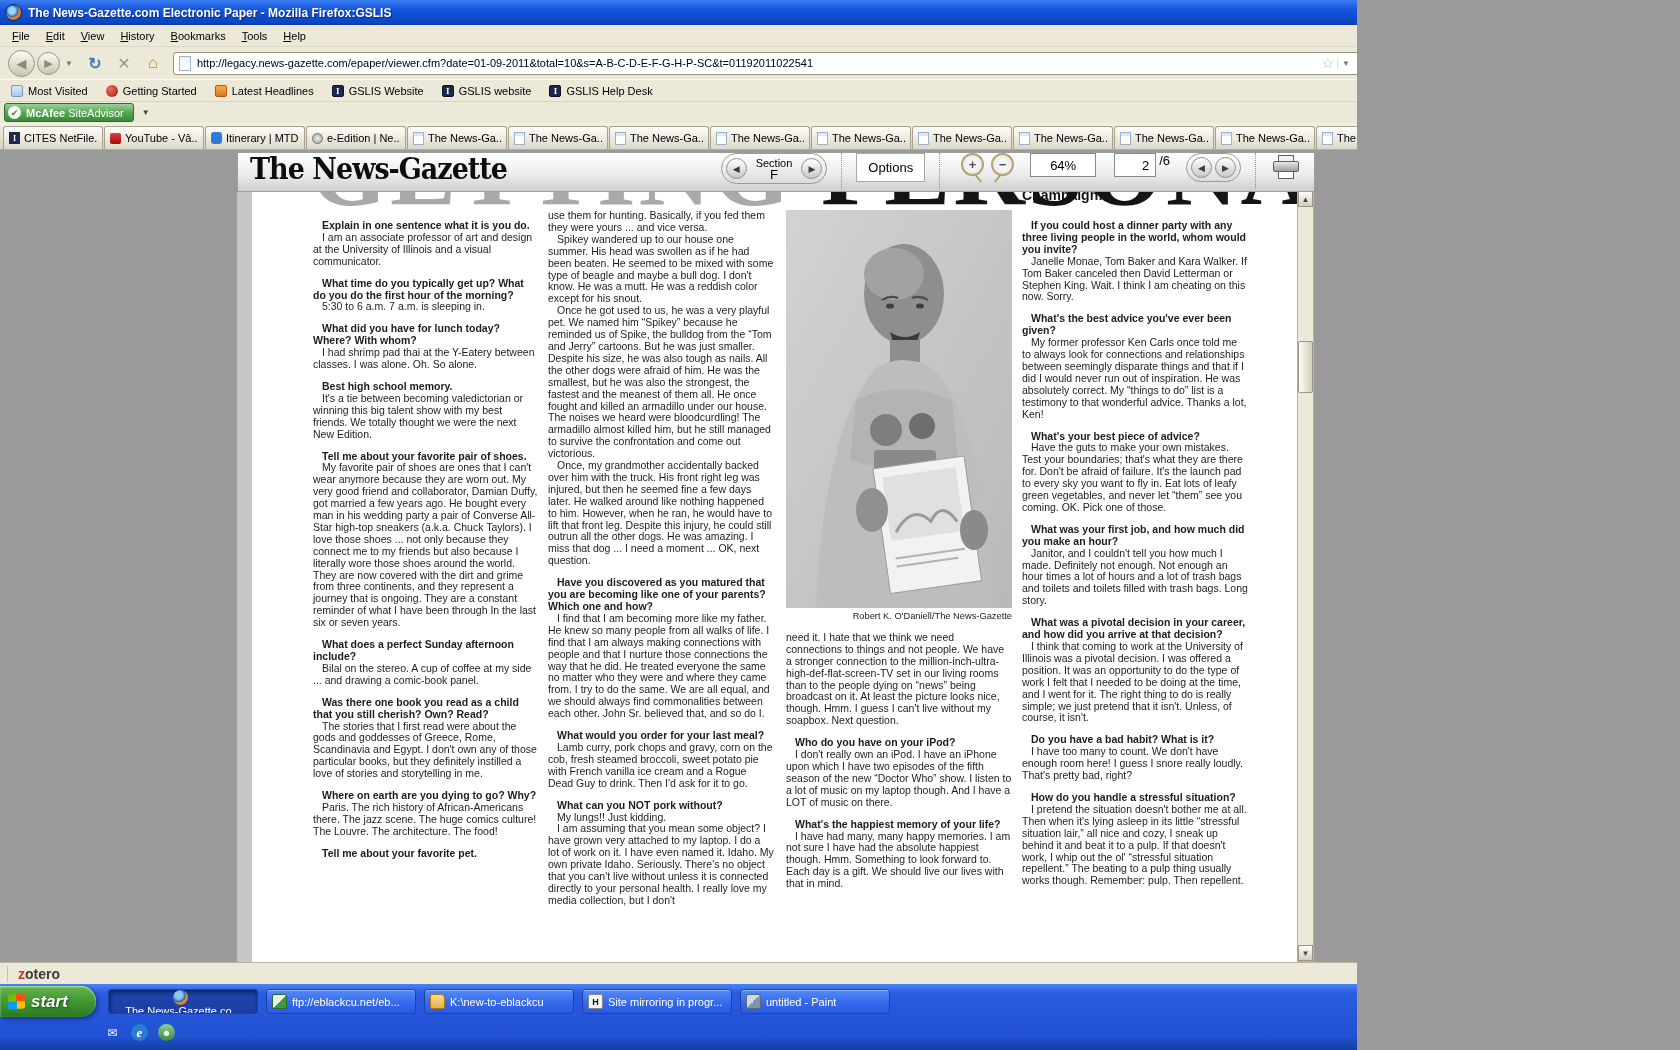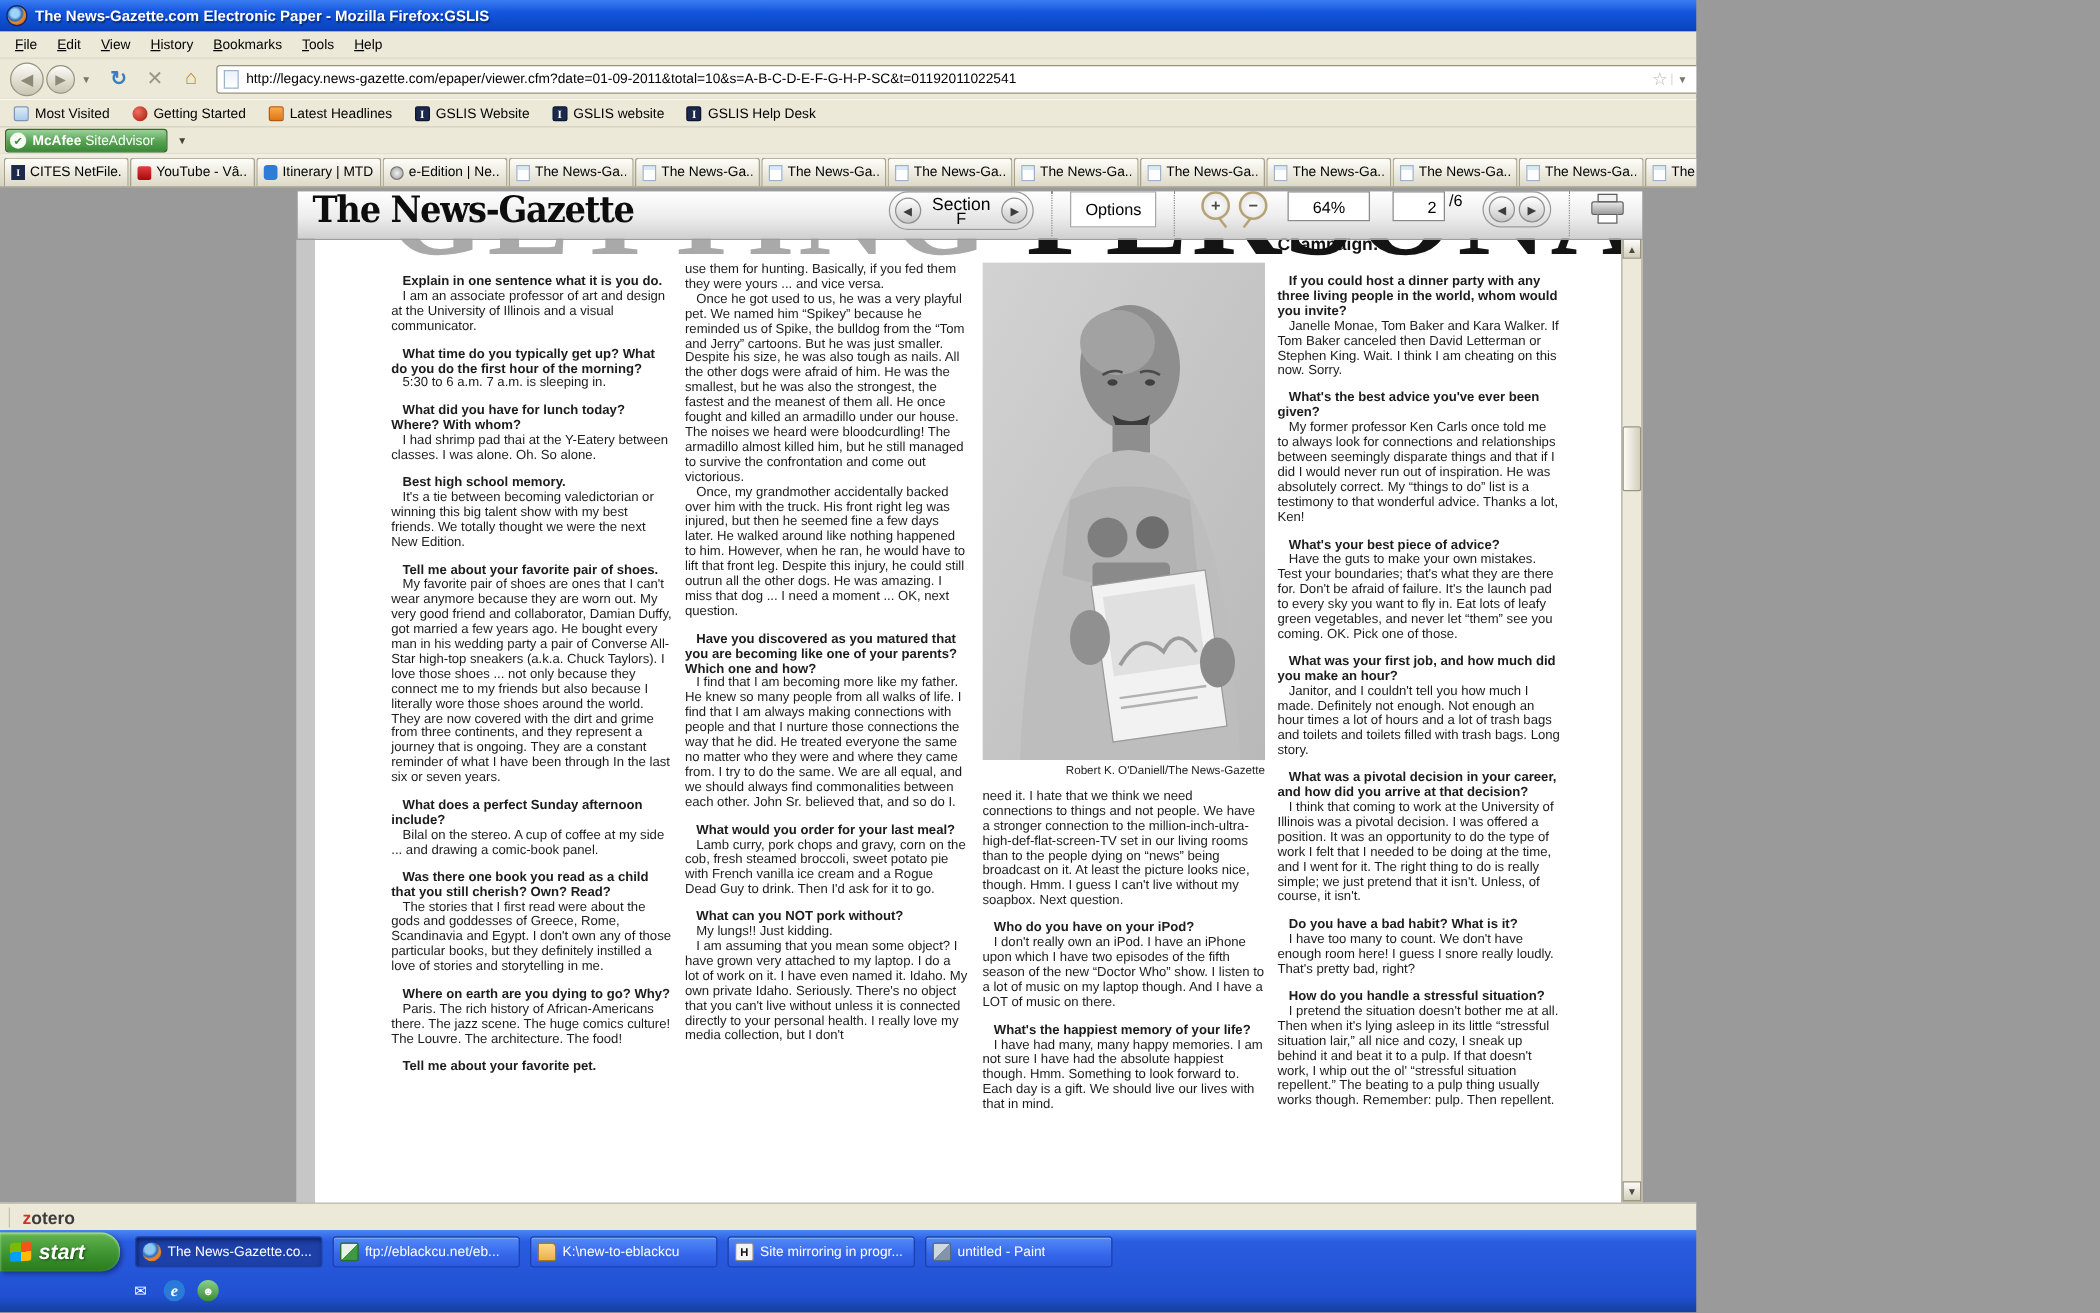--- a/index.html
+++ b/index.html
@@ -110,21 +110,21 @@
     display:flex;align-items:flex-start}
   .ng-logo{font-family:"DejaVu Serif",serif;font-weight:bold;font-size:27px;letter-spacing:-1px;
     color:#0d0d0d;margin-left:12px;white-space:nowrap;transform:scaleY(1.08)}
   .vt-spacer{flex:1}
   .section-ctl{height:31px;border:1px solid #9a9a9a;border-radius:16px;
     background:linear-gradient(#ffffff,#dcdcdc);display:flex;align-items:center;padding:0 4px}
   .round-btn{width:21px;height:21px;border-radius:50%;border:1px solid #8f8f8f;flex:none;
     background:linear-gradient(#ffffff,#c8c8c8);color:#3c3c3c;font-size:9px;
     display:flex;align-items:center;justify-content:center}
   .sc-label{display:flex;flex-direction:column;align-items:center;padding:0 9px;line-height:12px}
-  .sc-word{font-size:14px}.sc-letter{font-size:13px}
+  .sc-word{font-size:11px}.sc-letter{font-size:13px}
   .vsep{width:0;height:36px;border-left:1px dotted #8f8f8f;margin:0 14px}
   .options-btn{height:29px;background:#fff;border:1px solid #a8a8a8;font-size:13px;
     display:flex;align-items:center;padding:0 11px}
   .zoom-btn{width:23px;height:23px;border-radius:50%;border:2px solid #b5a276;flex:none;
     background:radial-gradient(#ffffff,#e2e2e2);color:#4c4c4c;font-size:13px;font-weight:bold;
     display:flex;align-items:center;justify-content:center;position:relative;margin-left:7px}
   .zoom-btn .handle{position:absolute;width:2px;height:10px;background:#b5a276;bottom:-9px;
     left:14px;transform:rotate(-38deg)}
   .zoom-btn.out .handle{left:4px;transform:rotate(38deg)}
   .zoom-box{width:66px;height:24px;background:#fff;border:1px solid #8a8a8a;font-size:13px;
@@ -423,20 +423,21 @@
         <p class="q">What does a perfect Sunday afternoon include?</p>
         <p class="a">Bilal on the stereo. A cup of coffee at my side ... and drawing a comic-book panel.</p>
         <p class="q">Was there one book you read as a child that you still cherish? Own? Read?</p>
         <p class="a">The stories that I first read were about the gods and goddesses of Greece, Rome, Scandinavia and Egypt. I don't own any of those particular books, but they definitely instilled a love of stories and storytelling in me.</p>
         <p class="q">Where on earth are you dying to go? Why?</p>
         <p class="a">Paris. The rich history of African-Americans there. The jazz scene. The huge comics culture! The Louvre. The architecture. The food!</p>
         <p class="q">Tell me about your favorite pet.</p>
       </div>
       <div class="col" style="left: 296px;">
         <p class="p">use them for hunting. Basically, if you fed them they were yours ... and vice versa.</p>
+        <p class="a">Spikey wandered up to our house one summer. His head was swollen as if he had been beaten. He seemed to be mixed with some type of beagle and maybe a bull dog. I don't know. He was a mutt. He was a reddish color except for his snout.</p>
         <p class="a">Once he got used to us, he was a very playful pet. We named him “Spikey” because he reminded us of Spike, the bulldog from the “Tom and Jerry” cartoons. But he was just smaller. Despite his size, he was also tough as nails. All the other dogs were afraid of him. He was the smallest, but he was also the strongest, the fastest and the meanest of them all. He once fought and killed an armadillo under our house. The noises we heard were bloodcurdling! The armadillo almost killed him, but he still managed to survive the confrontation and come out victorious.</p>
         <p class="a">Once, my grandmother accidentally backed over him with the truck. His front right leg was injured, but then he seemed fine a few days later. He walked around like nothing happened to him. However, when he ran, he would have to lift that front leg. Despite this injury, he could still outrun all the other dogs. He was amazing. I miss that dog ... I need a moment ... OK, next question.</p>
         <p class="q">Have you discovered as you matured that you are becoming like one of your parents? Which one and how?</p>
         <p class="a">I find that I am becoming more like my father. He knew so many people from all walks of life. I find that I am always making connections with people and that I nurture those connections the way that he did. He treated everyone the same no matter who they were and where they came from. I try to do the same. We are all equal, and we should always find commonalities between each other. John Sr. believed that, and so do I.</p>
         <p class="q">What would you order for your last meal?</p>
         <p class="a">Lamb curry, pork chops and gravy, corn on the cob, fresh steamed broccoli, sweet potato pie with French vanilla ice cream and a Rogue Dead Guy to drink. Then I'd ask for it to go.</p>
         <p class="q">What can you NOT pork without?</p>
         <p class="a">My lungs!! Just kidding.</p>
         <p class="a">I am assuming that you mean some object? I have grown very attached to my laptop. I do a lot of work on it. I have even named it. Idaho. My own private Idaho. Seriously. There's no object that you can't live without unless it is connected directly to your personal health. I really love my media collection, but I don't</p>
       </div>
@@ -533,21 +534,21 @@
       <div class="tray-ico tri-globe"></div>
       <div class="tray-ico tri-mcafee">V</div>
       <div class="clock-line clock-time">2:39 AM</div>
       <div class="clock-line clock-day">Wednesday</div>
       <div class="clock-line clock-date">1/19/2011</div>
     </div>
     <div class="en-box">
       <span>EN</span>
       <span class="kb-ind">?</span>
     </div>
-  <div class="task active" style="left: 108px;">
+  <div class="task active" style="left: 108px; flex-direction: column;">
         <span class="tk-ico tk-firefox"></span>
         <span class="tk-label">The News-Gazette.co...</span>
       </div>
       <div class="task" style="left: 266px;">
         <span class="tk-ico tk-ftp"></span>
         <span class="tk-label">ftp://eblackcu.net/eb...</span>
       </div>
       <div class="task" style="left: 424px;">
         <span class="tk-ico tk-folder"></span>
         <span class="tk-label">K:\new-to-eblackcu</span>

